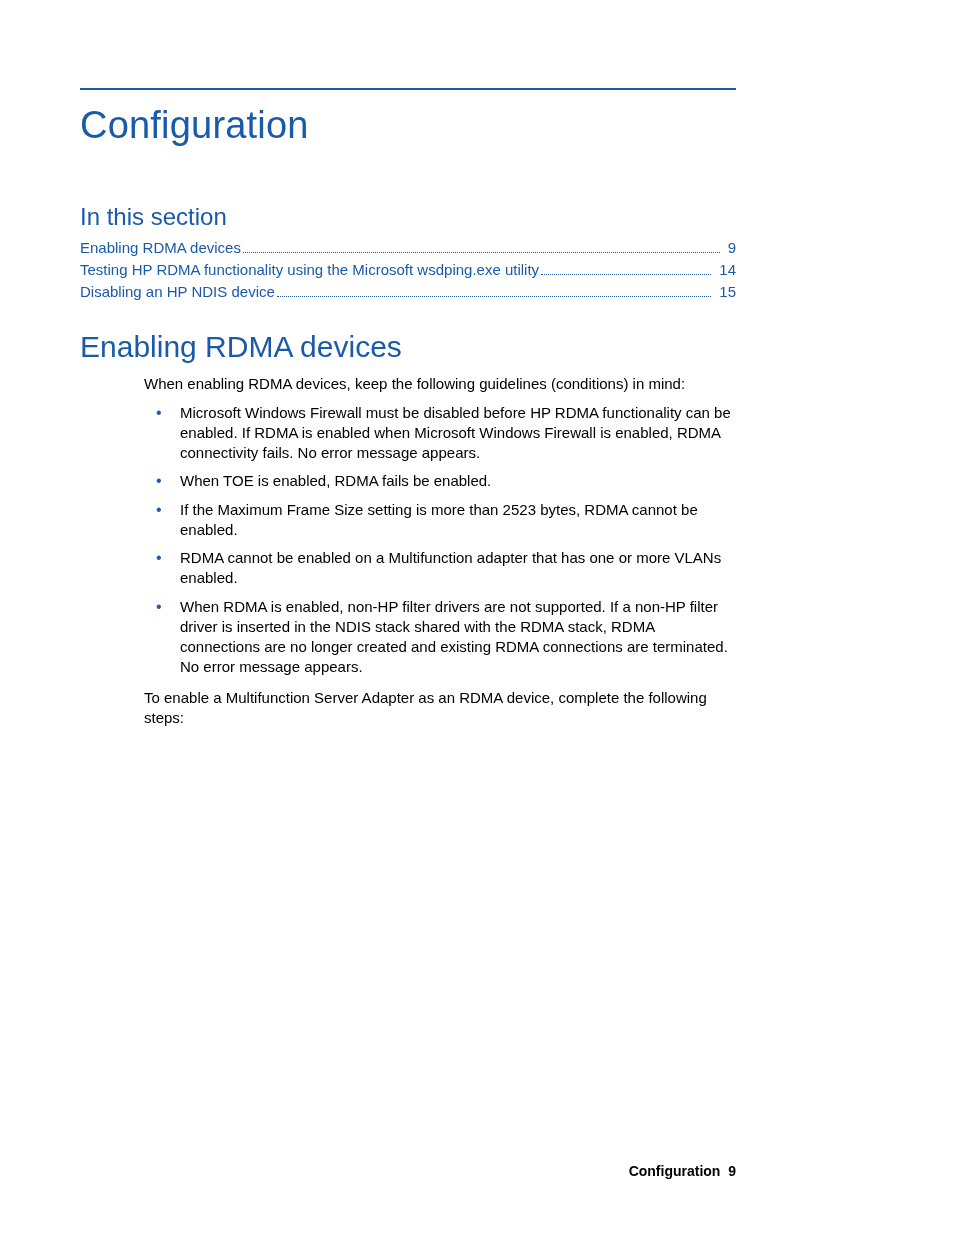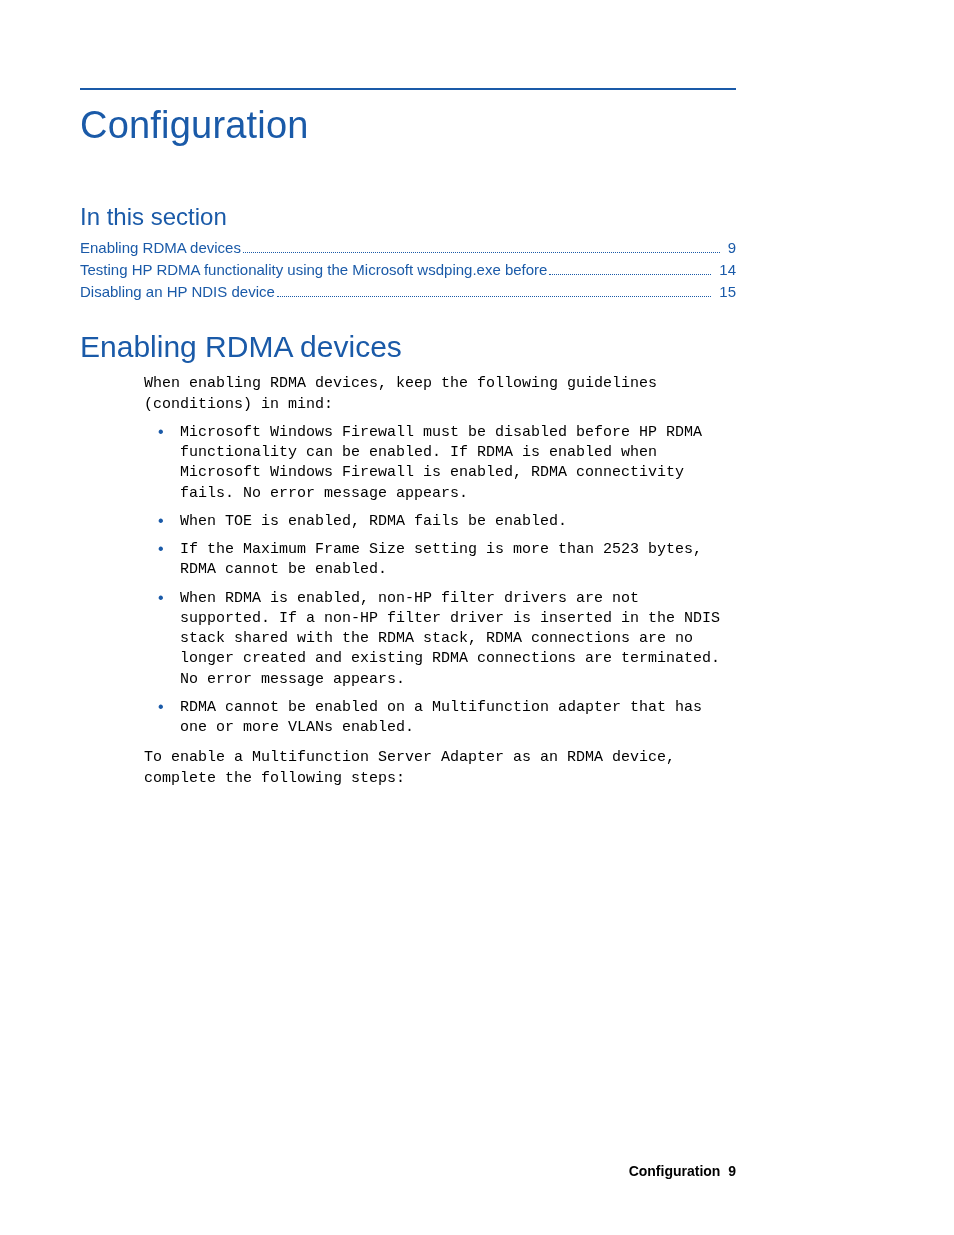--- a/index.html
+++ b/index.html
@@ -66,21 +66,21 @@
     font-size: 30px;
     color: #1a5aa8;
     margin: 26px 0 10px 0;
   }
   .body {
     font-size: 15px;
     line-height: 1.35;
     color: #000;
     margin-left: 64px;
     margin-right: 0;
-    font-family: Liberation Mono, monospace;
+    font-family: Liberation Sans, sans-serif;
   }
   .body p {
     margin: 0 0 8px 0;
   }
   ul.bullets {
     list-style: none;
     padding: 0;
     margin: 5px 0 10px 0;
   }
   ul.bullets li {
@@ -116,41 +116,41 @@
 
   <div class="in-this-section">In this section</div>
 
   <div class="toc">
     <div class="toc-row">
       <span class="toc-label">Enabling RDMA devices</span>
       <span class="toc-leader"></span>
       <span class="toc-page">9</span>
     </div>
     <div class="toc-row">
-      <span class="toc-label">Testing HP RDMA functionality using the Microsoft wsdping.exe before</span>
+      <span class="toc-label">Testing HP RDMA functionality using the Microsoft wsdping.exe utility</span>
       <span class="toc-leader"></span>
       <span class="toc-page">14</span>
     </div>
     <div class="toc-row">
       <span class="toc-label">Disabling an HP NDIS device</span>
       <span class="toc-leader"></span>
       <span class="toc-page">15</span>
     </div>
   </div>
 
   <h2 class="subtitle">Enabling RDMA devices</h2>
 
   <div class="body">
     <p>When enabling RDMA devices, keep the following guidelines (conditions) in mind:</p>
     <ul class="bullets">
       <li>Microsoft Windows Firewall must be disabled before HP RDMA functionality can be enabled. If RDMA is enabled when Microsoft Windows Firewall is enabled, RDMA connectivity fails. No error message appears.</li>
       <li>When TOE is enabled, RDMA fails be enabled.</li>
       <li>If the Maximum Frame Size setting is more than 2523 bytes, RDMA cannot be enabled.</li>
+      <li>RDMA cannot be enabled on a Multifunction adapter that has one or more VLANs enabled.</li>
       <li>When RDMA is enabled, non-HP filter drivers are not supported. If a non-HP filter driver is inserted in the NDIS stack shared with the RDMA stack, RDMA connections are no longer created and existing RDMA connections are terminated. No error message appears.</li>
-      <li>RDMA cannot be enabled on a Multifunction adapter that has one or more VLANs enabled.</li>
     </ul>
     <p>To enable a Multifunction Server Adapter as an RDMA device, complete the following steps:</p>
   </div>
 
   <div class="footer">
     <span>Configuration</span>&nbsp;&nbsp;<span>9</span>
   </div>
 </div>
 
 </body></html>

